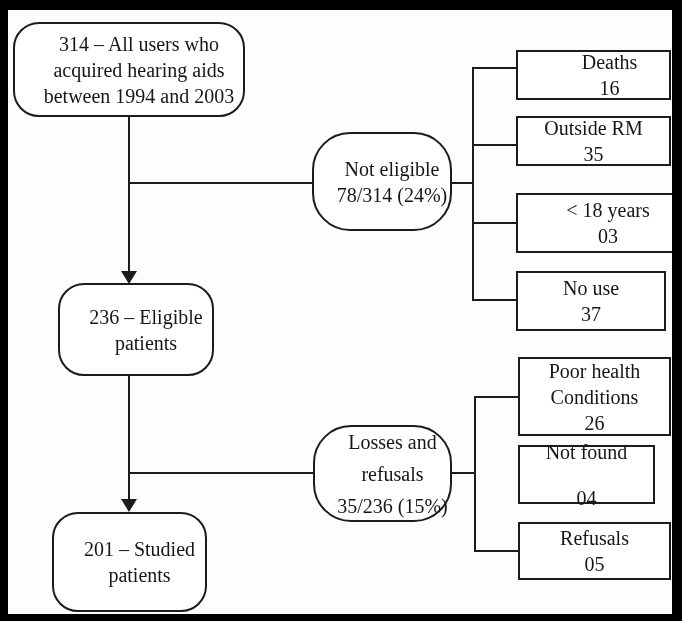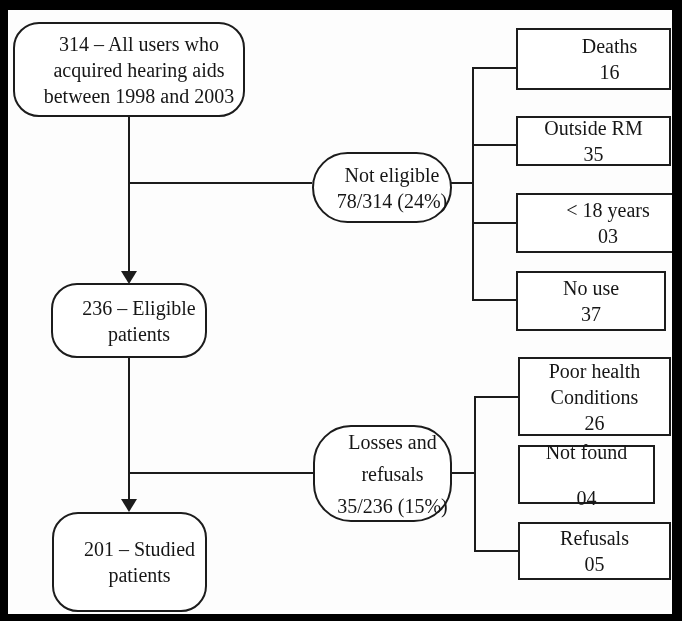--- a/index.html
+++ b/index.html
@@ -41,27 +41,27 @@
   .arrow-down {
     position: absolute;
     width: 0; height: 0;
     border-left: 8px solid transparent;
     border-right: 8px solid transparent;
     border-top: 13px solid #1c1c1c;
     z-index: 1;
   }
   
   .box-all-users        { left: 13px;  top: 22px;  width: 232px; height: 95px; }
-  .box-eligible         { left: 51px;  top: 283px; width: 156px; height: 75px; }
+  .box-eligible         { left: 58px;  top: 283px; width: 156px; height: 93px; }
   .box-studied          { left: 52px;  top: 512px; width: 155px; height: 100px; }
   
-  .box-not-eligible     { left: 312px; top: 152px; width: 140px; height: 71px; }
+  .box-not-eligible     { left: 312px; top: 132px; width: 140px; height: 99px; }
   .box-losses           { left: 313px; top: 425px; width: 139px; height: 97px; gap: 6px; }
   
-  .box-deaths           { left: 516px; top: 28px;  width: 155px; height: 62px; padding-left: 32px; }
+  .box-deaths           { left: 516px; top: 50px;  width: 155px; height: 50px; padding-left: 32px; }
   .box-outside-rm       { left: 516px; top: 116px; width: 155px; height: 50px; }
   .box-under-18         { left: 516px; top: 193px; width: 184px; height: 60px; }
   .box-no-use           { left: 516px; top: 271px; width: 150px; height: 60px; }
   .box-poor-health      { left: 518px; top: 357px; width: 153px; height: 79px; }
   .box-not-found        { left: 518px; top: 445px; width: 137px; height: 59px; gap: 20px; }
   .box-refusals         { left: 518px; top: 522px; width: 153px; height: 58px; }
 </style>
 </head>
 <body>
 
@@ -82,21 +82,21 @@
   <div class="arrow-down" style="left:121px; top:499px;"></div>
   <div class="hline" style="left:128px; top:472px; width:185px; height:2px;"></div>
   <div class="hline" style="left:452px; top:472px; width:24px; height:2px;"></div>
   <div class="vline" style="left:474px; top:396px; width:2px; height:156px;"></div>
   <div class="hline" style="left:474px; top:396px; width:44px; height:2px;"></div>
   <div class="hline" style="left:474px; top:550px; width:44px; height:2px;"></div>
 
   <div class="rbox box-all-users">
     <div>314 – All users who</div>
     <div>acquired hearing aids</div>
-    <div>between 1998 and 2003</div>
+    <div>between 1994 and 2003</div>
   </div>
 
   <div class="rbox box-eligible">
     <div>236 – Eligible</div>
     <div>patients</div>
   </div>
 
   <div class="rbox box-studied">
     <div>201 – Studied</div>
     <div>patients</div>

